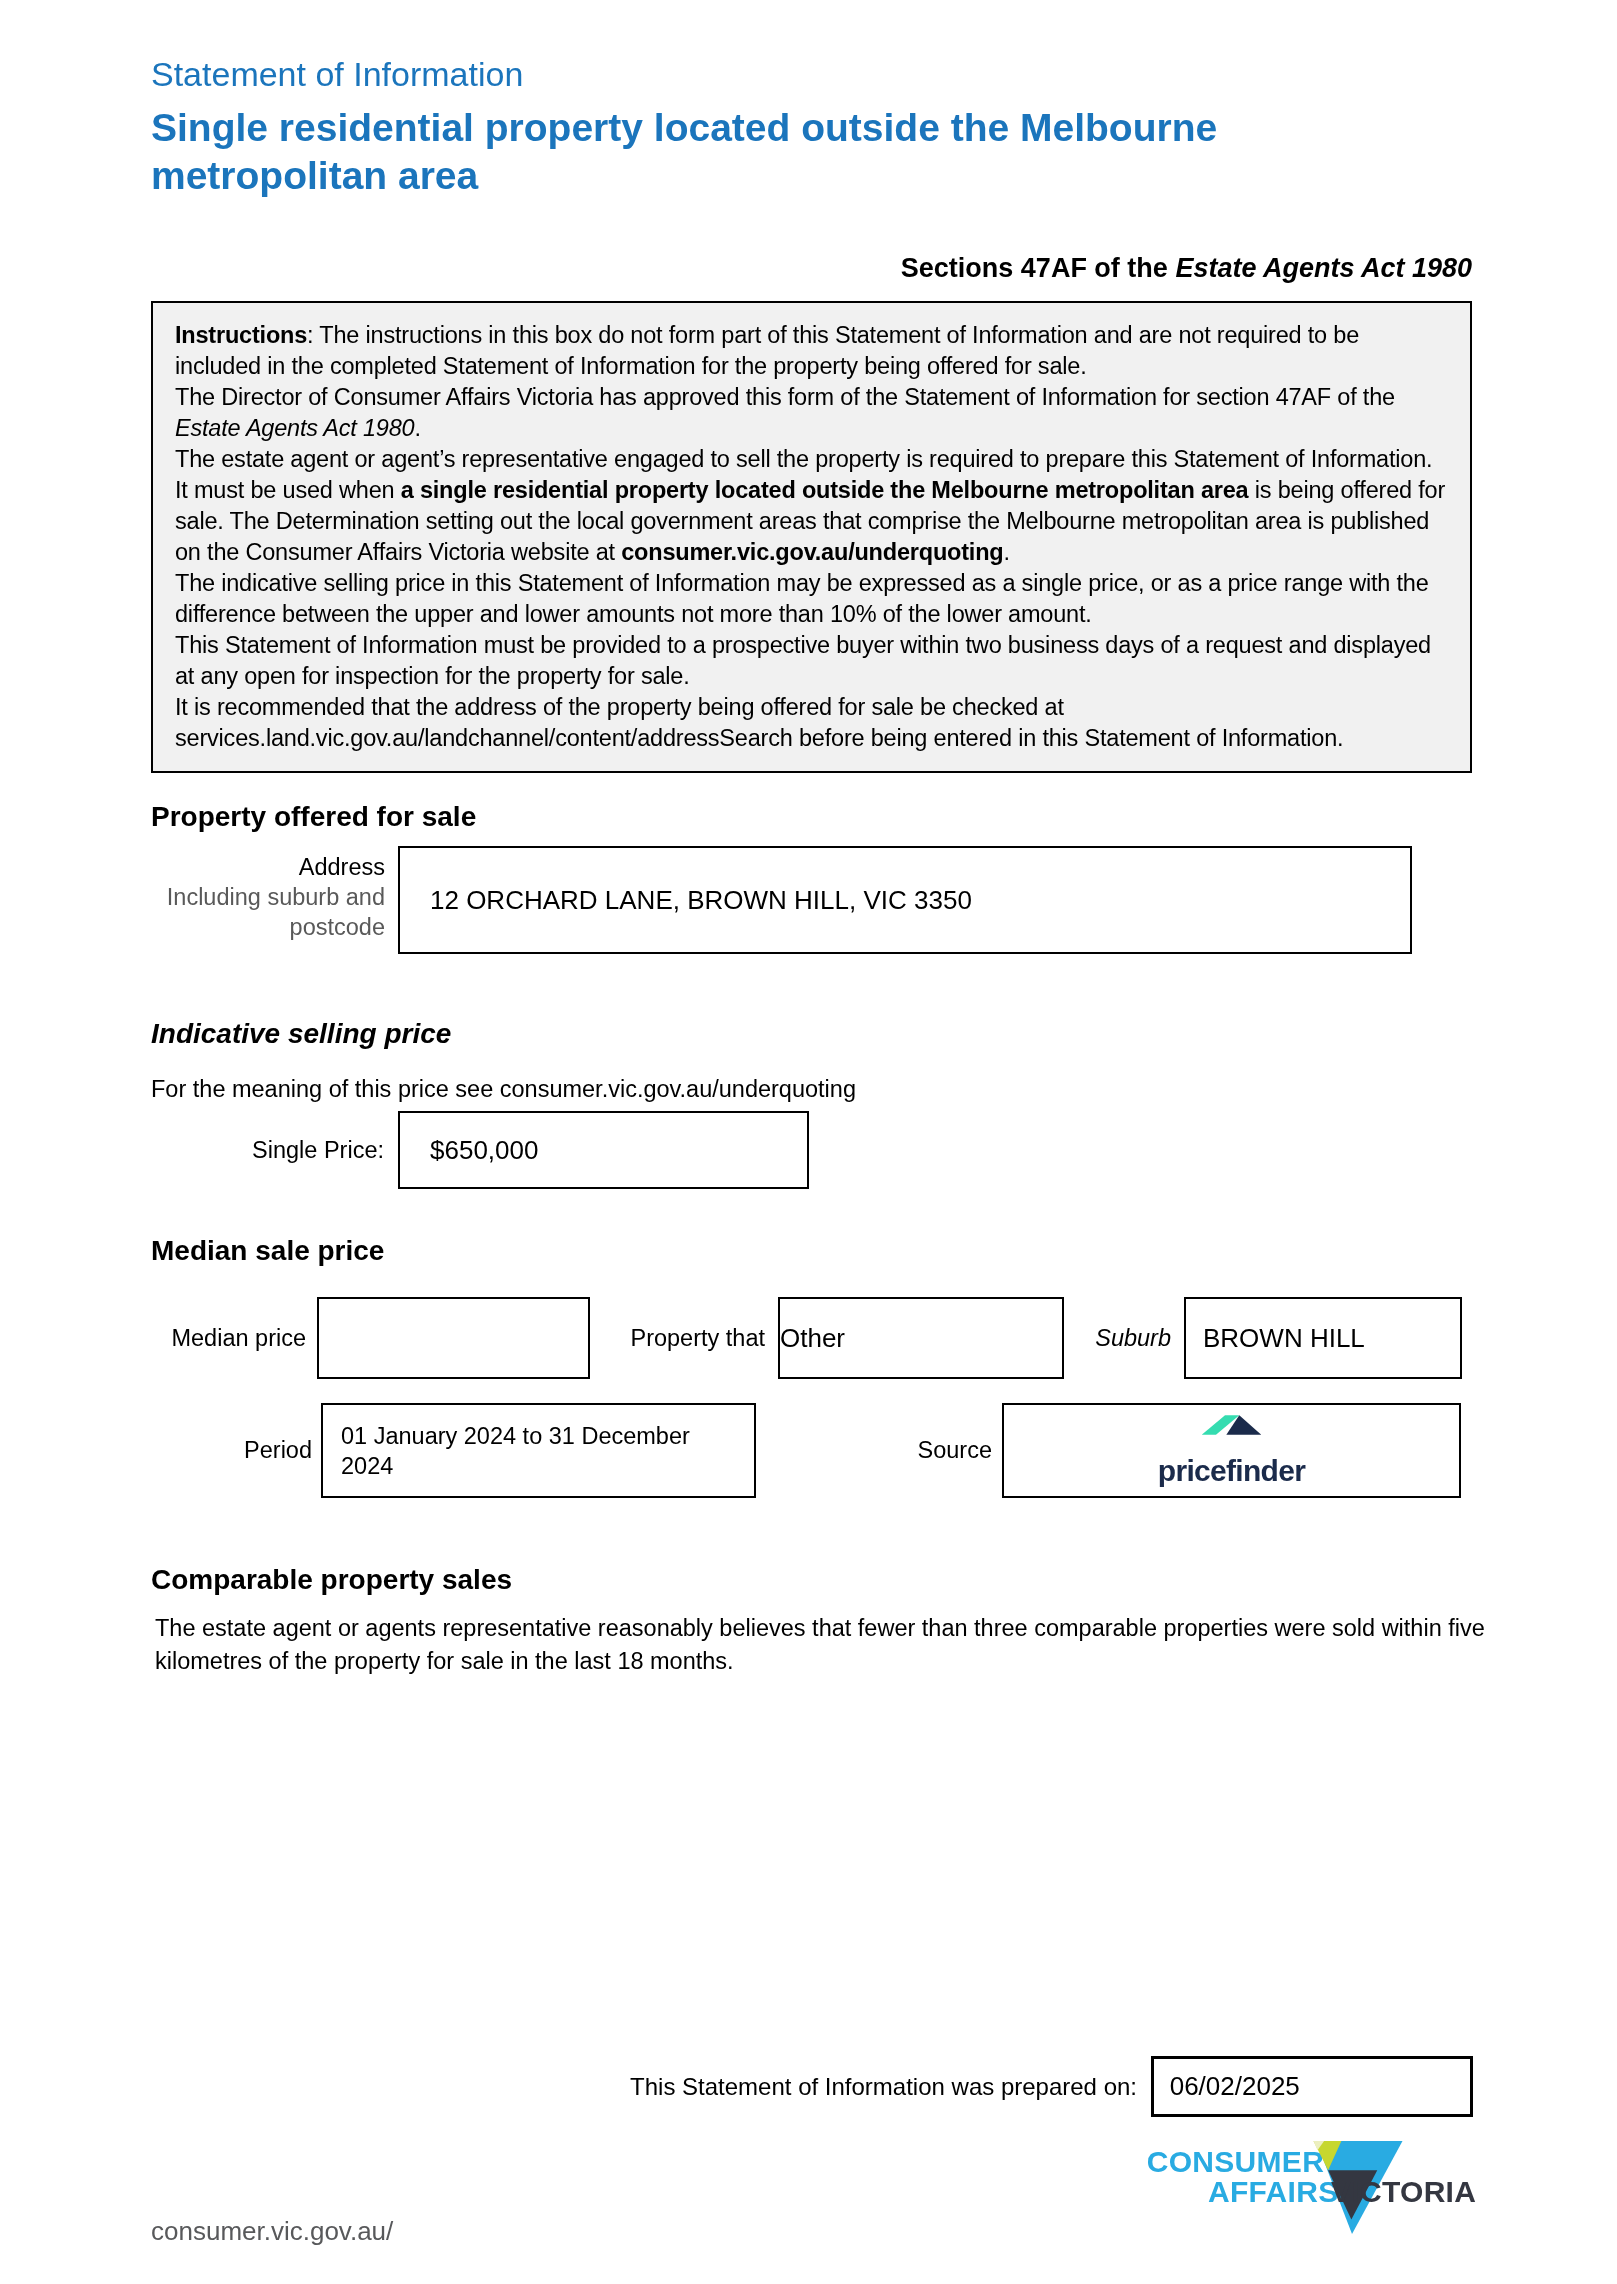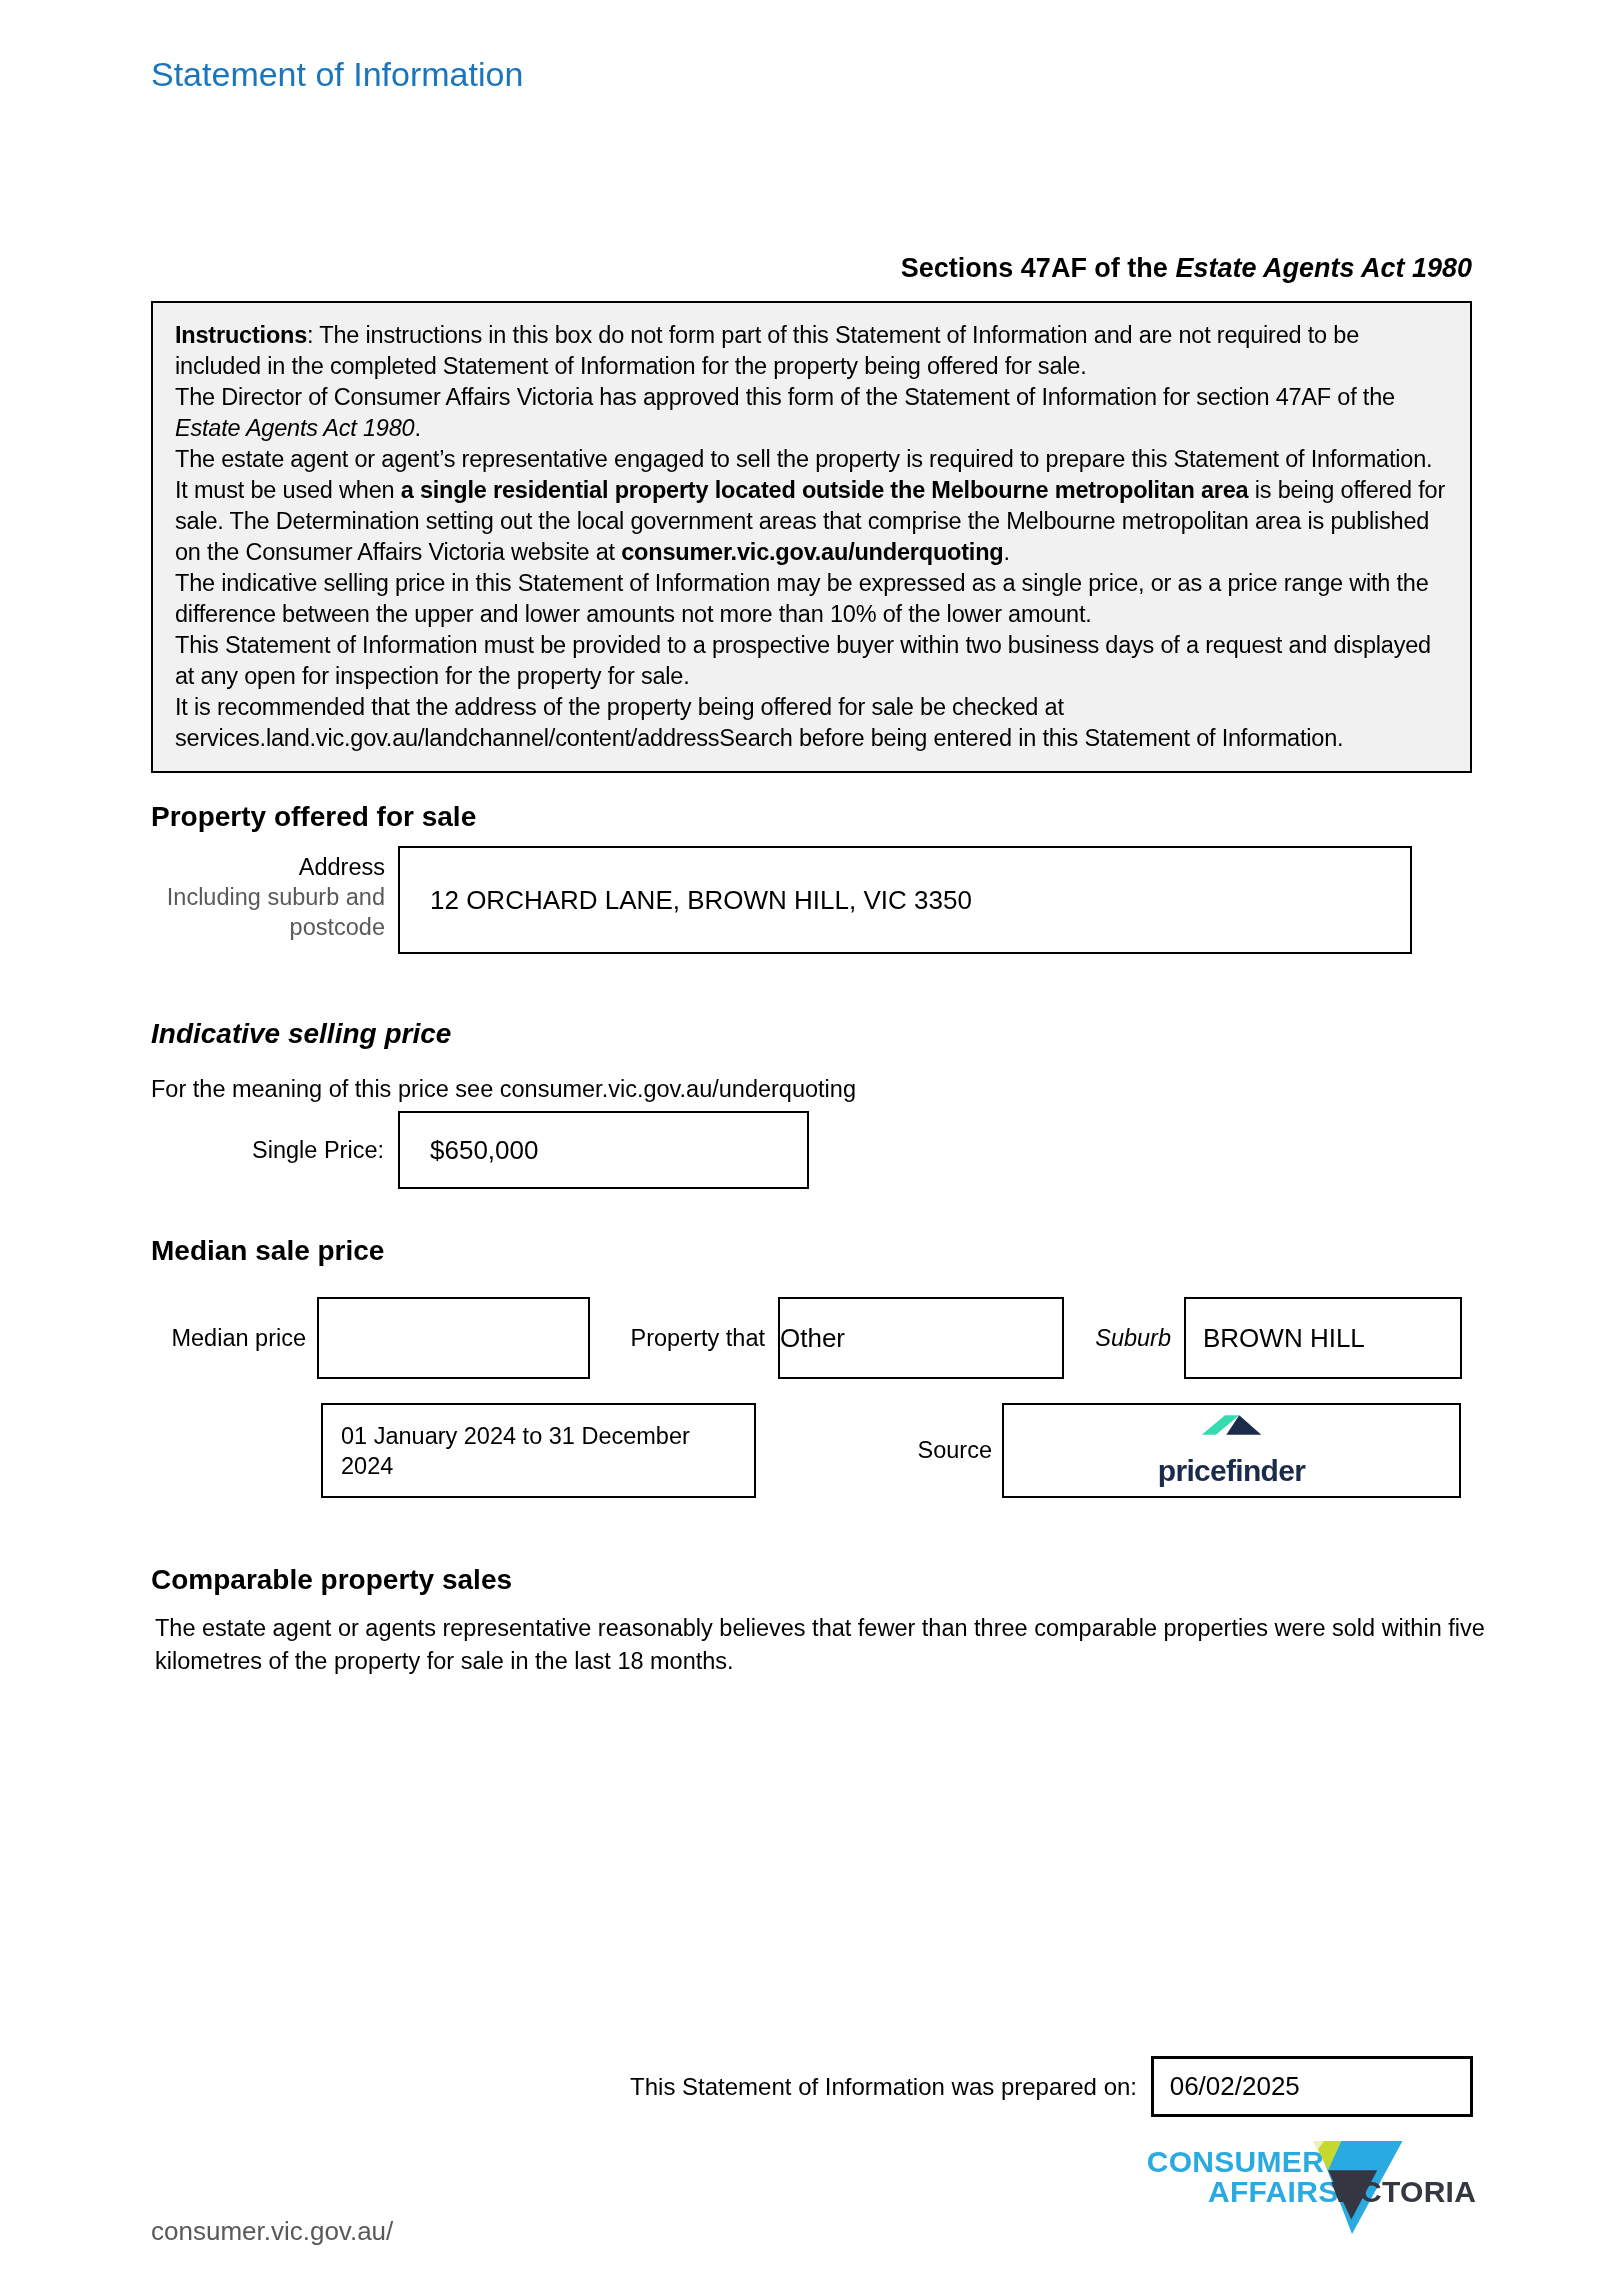--- a/index.html
+++ b/index.html
@@ -53,20 +53,21 @@
   .cav .dark { color:#343741; z-index:2; }
   .cav svg { position:absolute; z-index:1; }
   .footer-url { position:absolute; left:151px; top:2216px; font-size:26px; color:#58595b; }
 </style>
 </head>
 <body>
 
 <div class="page">
 
   <div class="kicker">Statement of Information</div>
+  <div class="main-title">Single residential property located outside the Melbourne metropolitan area</div>
   <div class="act-line"><span>Sections 47AF of the </span><span class="it">Estate Agents Act 1980</span></div>
 
   <div class="instructions">
     <p><span class="b">Instructions</span><span>: The instructions in this box do not form part of this Statement of Information and are not required to be included in the completed Statement of Information for the property being offered for sale.</span></p>
     <p><span>The Director of Consumer Affairs Victoria has approved this form of the Statement of Information for section 47AF of the </span><span class="it">Estate Agents Act 1980</span><span>.</span></p>
     <p><span>The estate agent or agent’s representative engaged to sell the property is required to prepare this Statement of Information. It must be used when </span><span class="b">a single residential property located outside the Melbourne metropolitan area</span><span> is being offered for sale. The Determination setting out the local government areas that comprise the Melbourne metropolitan area is published on the Consumer Affairs Victoria website at </span><span class="b">consumer.vic.gov.au/underquoting</span><span>.</span></p>
     <p>The indicative selling price in this Statement of Information may be expressed as a single price, or as a price range with the difference between the upper and lower amounts not more than 10% of the lower amount.</p>
     <p>This Statement of Information must be provided to a prospective buyer within two business days of a request and displayed at any open for inspection for the property for sale.</p>
     <p>It is recommended that the address of the property being offered for sale be checked at services.land.vic.gov.au/landchannel/content/addressSearch before being entered in this Statement of Information.</p>
   </div>
@@ -98,20 +99,21 @@
   <div class="flabel" style="left:587px; top:1297px; width:178px; height:82px;">Property that</div>
   <div class="field" style="left:778px; top:1297px; width:286px; height:82px; justify-content:flex-start;">
     <span>Other</span>
   </div>
 
   <div class="flabel" style="left:1021px; top:1297px; width:150px; height:82px;font-style:italic;">Suburb</div>
   <div class="field" style="left:1184px; top:1297px; width:278px; height:82px; padding-left:17px;">
     <span>BROWN HILL</span>
   </div>
 
+  <div class="flabel" style="left:150px; top:1403px; width:162px; height:95px;">Period</div>
   <div class="field" style="left:321px; top:1403px; width:435px; height:95px; padding-left:18px; padding-right:17px; font-size:23.5px; line-height:30px;">
     <span>01 January 2024 to 31 December 2024</span>
   </div>
 
   <div class="flabel" style="left:842px; top:1403px; width:150px; height:95px;">Source</div>
   <div class="field" style="left:1002px; top:1403px; width:459px; height:95px;">
     <div class="pf-wrap">
       <svg width="63" height="22" viewBox="0 0 96 34">
         <polygon points="38,2 60,2 24,32 2,32" fill="#35dcb0"></polygon>
         <polygon points="60,2 94,32 40,32" fill="#1b2b4b"></polygon>

